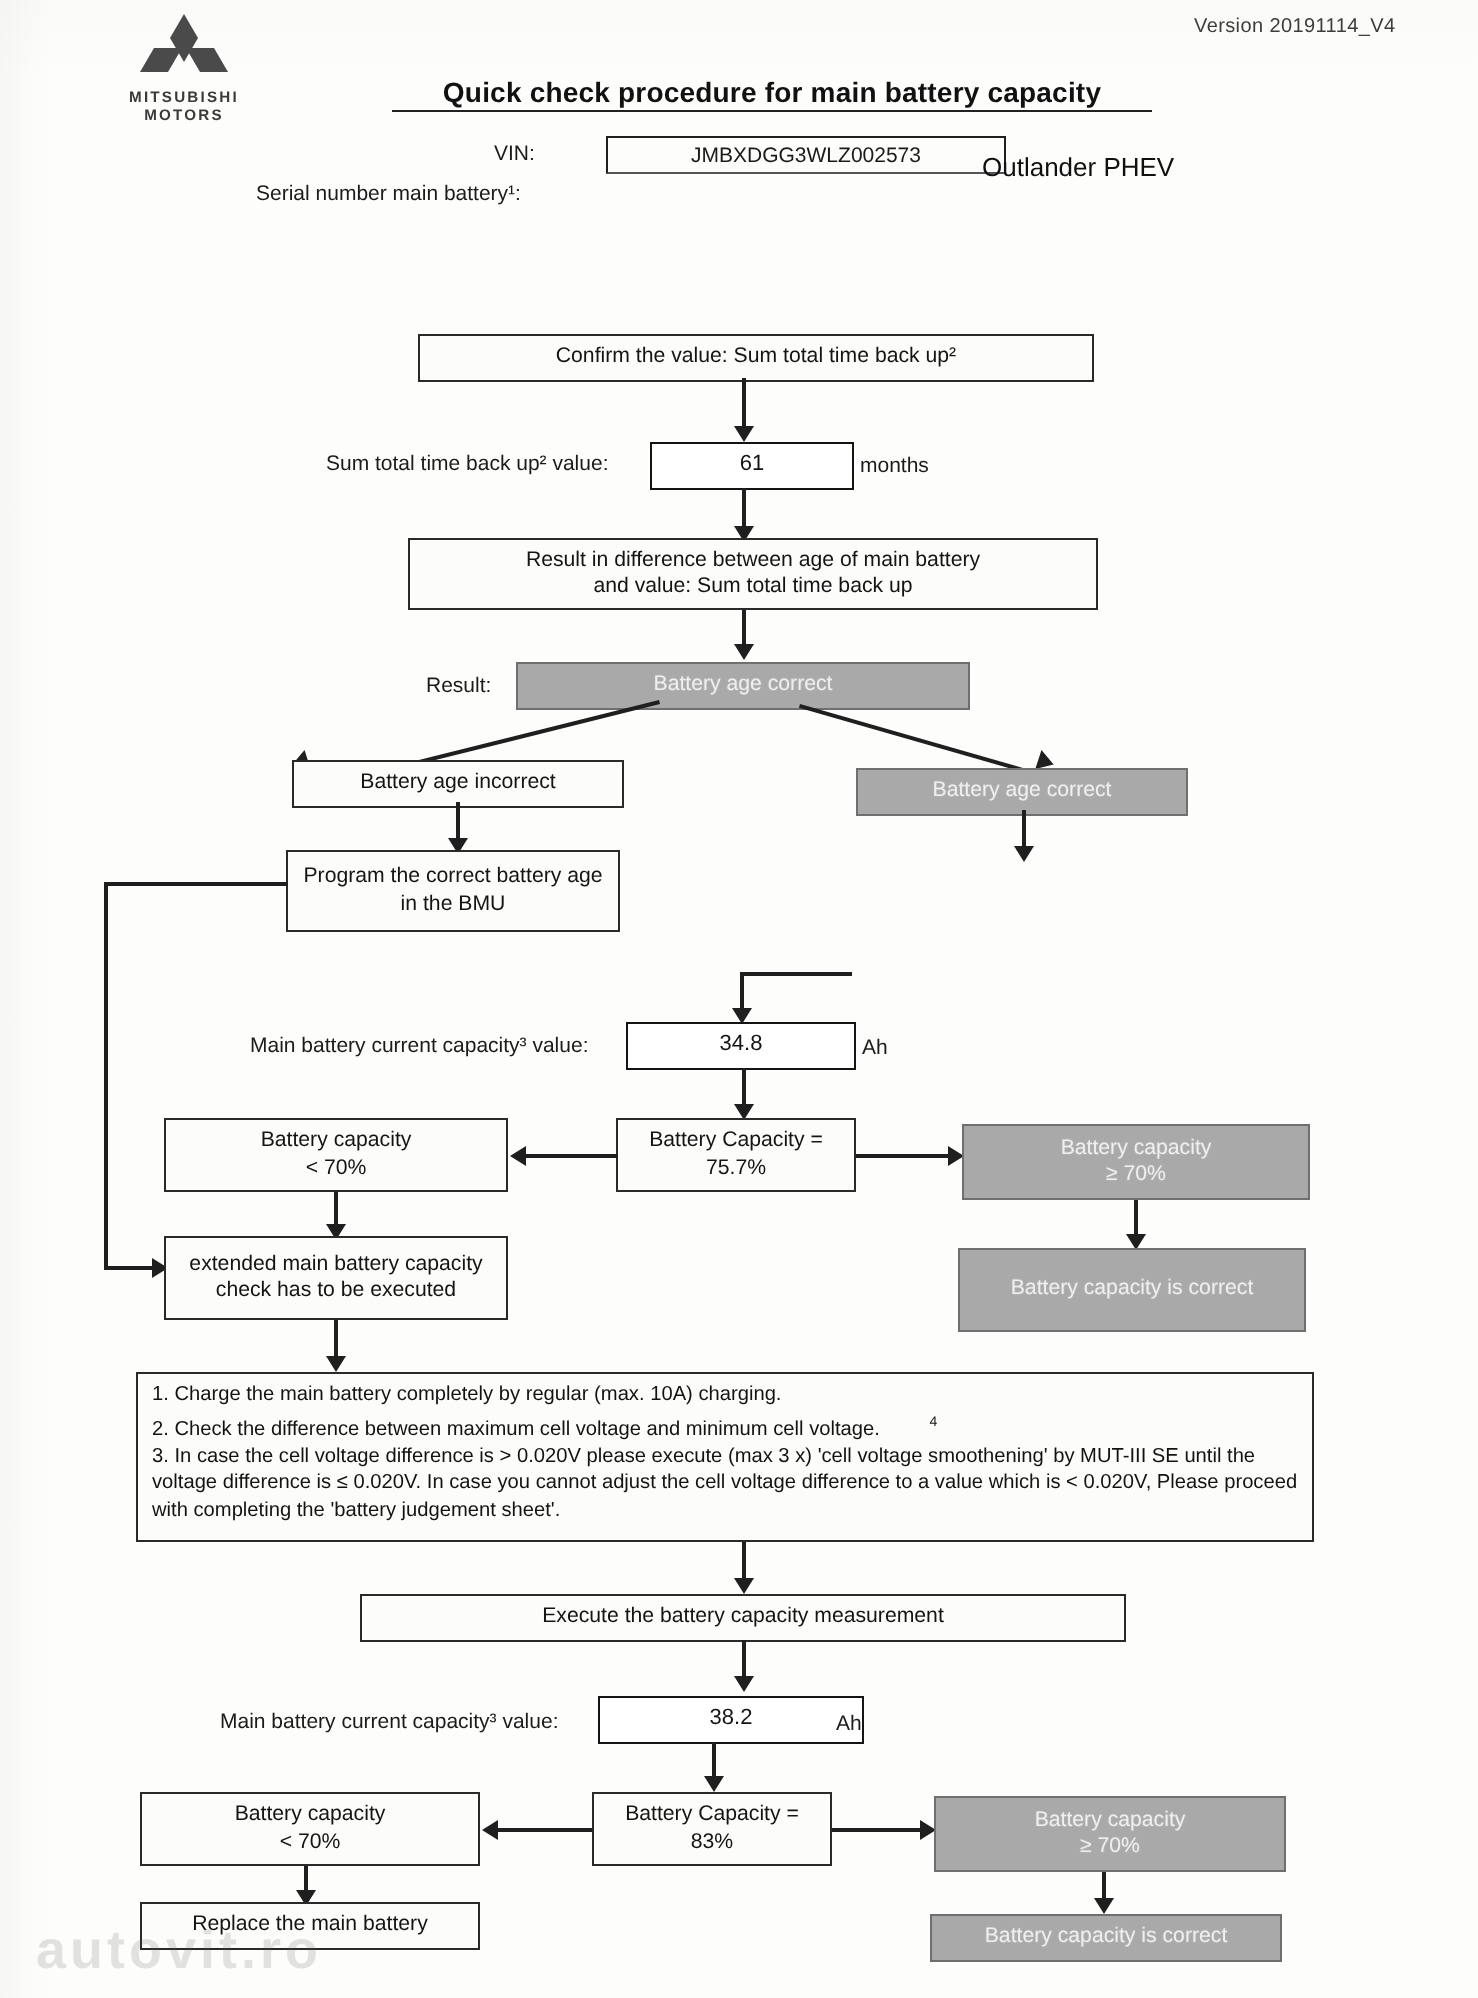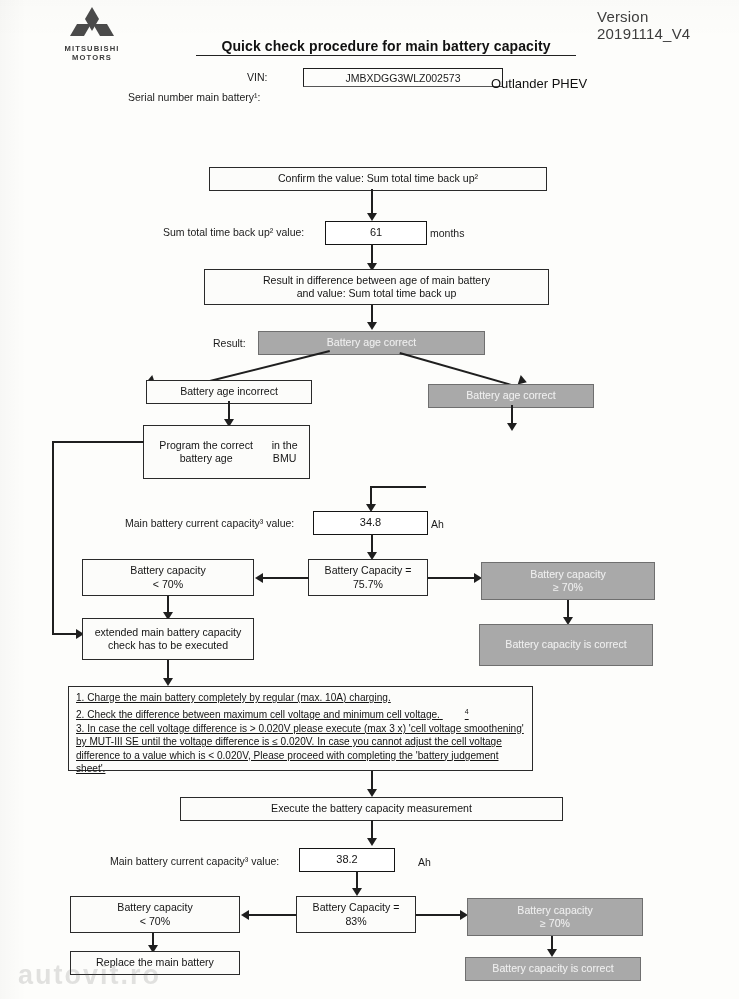--- a/index.html
+++ b/index.html
@@ -19,21 +19,21 @@
     background:
       linear-gradient(90deg, rgba(0,0,0,0.025) 0px, rgba(0,0,0,0) 26px),
       linear-gradient(180deg, rgba(0,0,0,0.012) 0px, rgba(0,0,0,0) 40px),
       #fdfdfb;
   }
   .abs{position:absolute;}
 
   
   #version{
     left:597px;top:8px;
-    font-size:15px;letter-spacing:.2px;color:#3d3d3d;
+    font-size:10px;letter-spacing:.2px;color:#3d3d3d;
   }
   #logo{left:44px;top:6px;width:96px;height:58px;text-align:center;}
   #logo svg{display:block;margin:0 auto;}
   #logo .lg-text{
     font-size:7.6px;font-weight:bold;letter-spacing:1.1px;
     line-height:9px;color:#3a3a3a;margin-top:2px;
   }
   #doc-title{
     left:196px;top:38px;width:380px;text-align:center;
     font-size:14px;font-weight:bold;color:#111;
@@ -163,21 +163,21 @@
   <div class="abs box" style="left:146px;top:380px;width:166px;height:21px;">Battery age incorrect</div>
 
   <div class="abs box gray" style="left:428px;top:384px;width:166px;height:21px;">Battery age correct</div>
 
   <div class="ln-v" style="left:228px;top:401px;height:22px;"></div>
   <div class="arrow-d" style="left:224px;top:419px;"></div>
 
   <div class="ln-v" style="left:511px;top:405px;height:22px;"></div>
   <div class="arrow-d" style="left:507px;top:423px;"></div>
 
-  <div class="abs box" style="left:143px;top:425px;width:167px;height:54px;flex-direction:row;">
+  <div class="abs box" style="left:143px;top:425px;width:167px;height:41px;flex-direction:column;">
     <div>Program the correct battery age</div>
     <div>in the BMU</div>
   </div>
 
 
   <div class="ln-h" style="left:52px;top:441px;width:92px;"></div>
   <div class="ln-v" style="left:52px;top:441px;height:193px;"></div>
   <div class="ln-h" style="left:52px;top:633px;width:29px;"></div>
   <div class="arrow-r" style="left:76px;top:629px;"></div>
 
@@ -222,39 +222,39 @@
   <div class="abs box" style="left:82px;top:618px;width:172px;height:42px;flex-direction:column;">
     <div>extended main battery capacity</div>
     <div>check has to be executed</div>
   </div>
 
   <div class="abs box gray" style="left:479px;top:624px;width:174px;height:42px;">Battery capacity is correct</div>
 
   <div class="ln-v" style="left:167px;top:660px;height:22px;"></div>
   <div class="arrow-d" style="left:163px;top:678px;"></div>
 
-  <div class="abs note" style="left:68px;top:686px;width:465px;height:85px;text-decoration:underline;">
+  <div class="abs note" style="left:68px;top:686px;width:589px;height:85px;">
     <div>1. Charge the main battery completely by regular (max. 10A) charging.</div>
     <div style="position:relative;">
       <span>2. Check the difference between maximum cell voltage and minimum cell voltage.</span>
       <span class="sup" style="margin-left:22px;">4</span>
     </div>
     <div>3. In case the cell voltage difference is &gt; 0.020V please execute (max 3 x) 'cell voltage smoothening' by      MUT-III SE until the voltage difference is ≤ 0.020V. In case you cannot adjust the cell voltage difference    to a value which is &lt; 0.020V, Please proceed with completing the 'battery judgement sheet'.</div>
   </div>
 
   <div class="ln-v" style="left:371px;top:771px;height:22px;"></div>
   <div class="arrow-d" style="left:367px;top:789px;"></div>
 
   <div class="abs box" style="left:180px;top:797px;width:383px;height:23px;">Execute the battery capacity measurement</div>
 
   <div class="ln-v" style="left:371px;top:820px;height:22px;"></div>
   <div class="arrow-d" style="left:367px;top:838px;"></div>
 
   <div class="abs lbl" style="left:110px;top:855px;">Main battery current capacity³ value:</div>
-  <div class="abs box value" style="left:299px;top:848px;width:96px;height:23px;">38.2</div>
+  <div class="abs box value" style="left:299px;top:848px;width:133px;height:23px;">38.2</div>
   <div class="abs lbl" style="left:418px;top:856px;">Ah</div>
 
   <div class="ln-v" style="left:356px;top:871px;height:21px;"></div>
   <div class="arrow-d" style="left:352px;top:888px;"></div>
 
   <div class="abs box" style="left:296px;top:896px;width:120px;height:37px;flex-direction:column;">
     <div>Battery Capacity =</div>
     <div>83%</div>
   </div>
 

